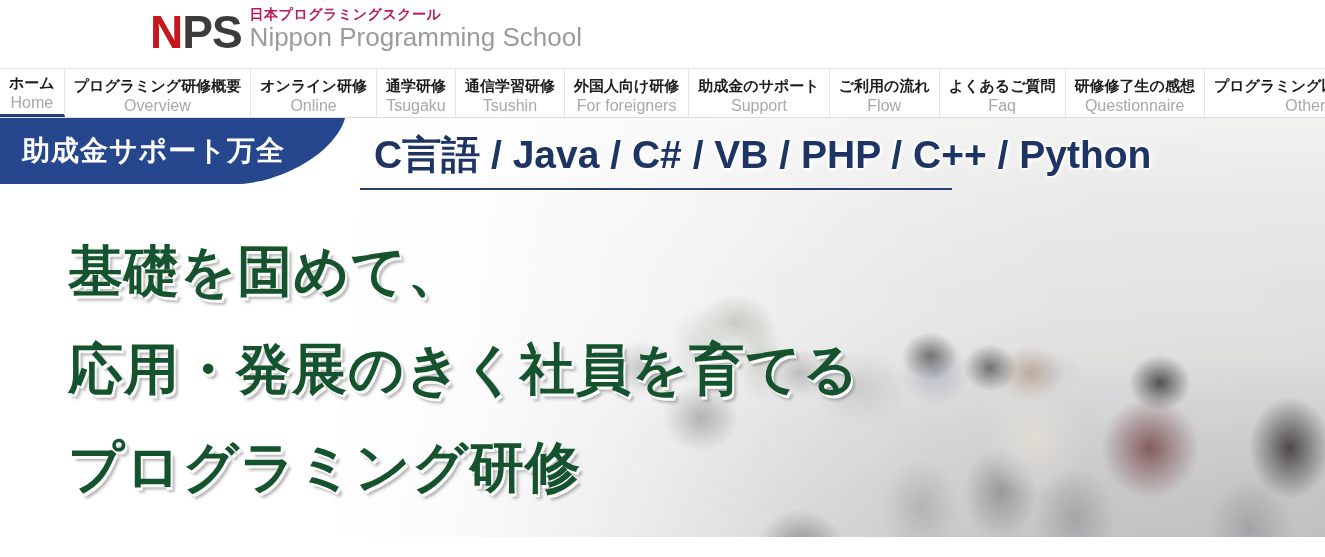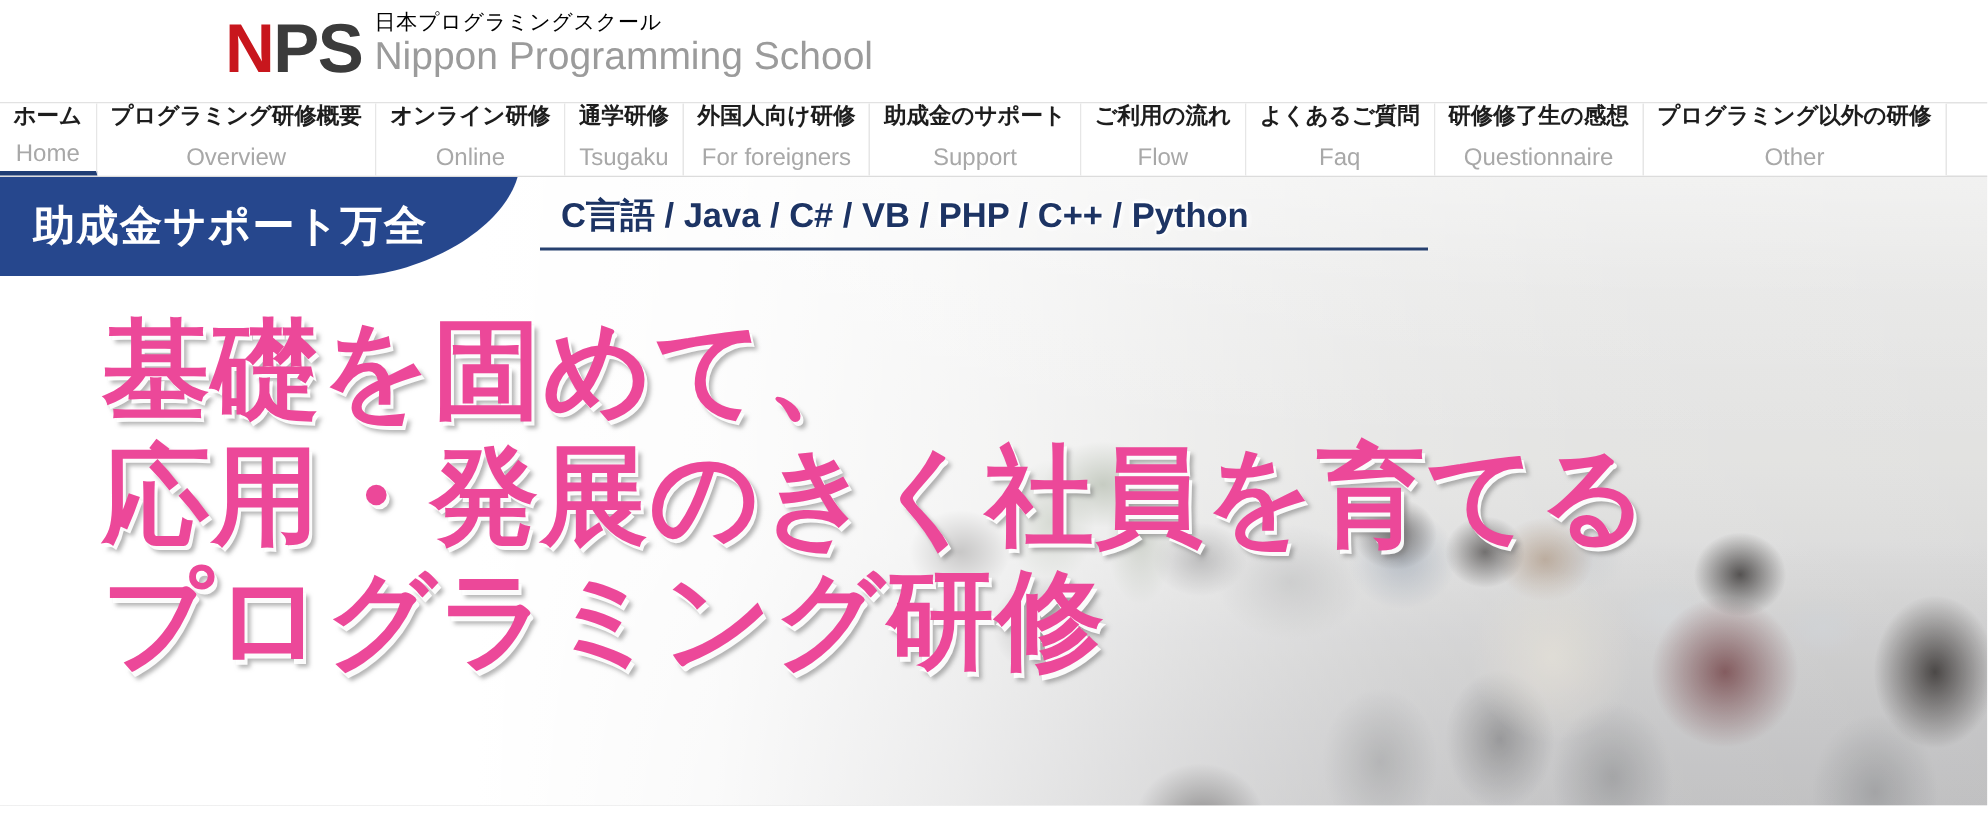--- a/index.html
+++ b/index.html
@@ -31,22 +31,22 @@
     letter-spacing: -1px;
     line-height: 1;
     margin-right: 8px;
     text-align: right;
   }
   .logo-nps .n { color: #c8161d; }
   .logo-nps .ps { color: #3b3b3b; }
   .logo-text { padding-bottom: 2px; }
   .logo-jp {
     font-size: 14px;
-    font-weight: normal;
-    color: #000000;
+    font-weight: bold;
+    color: #be185d;
     letter-spacing: 0.5px;
     line-height: 1.2;
     white-space: nowrap;
   }
   .logo-en {
     font-size: 26px;
     color: #9b9b9b;
     letter-spacing: 0px;
     line-height: 1.15;
     white-space: nowrap;
@@ -59,21 +59,21 @@
     border-top: 1px solid #e2e2e2;
     border-bottom: 1px solid #dcdcdc;
     background: #ffffff;
     box-sizing: border-box;
   }
   .nav-item {
     flex: 0 0 auto;
     display: flex;
     flex-direction: column;
     align-items: center;
-    justify-content: space-between;
+    justify-content: flex-end;
     border-right: 1px solid #e6e6e6;
     box-sizing: border-box;
     padding: 0 9px;
     cursor: pointer;
     background: #ffffff;
   }
   .nav-item:first-child { border-left: none; }
   .nav-item.active {
     border-bottom: 3px solid #1f3d74;
   }
@@ -191,21 +191,21 @@
   }
 
   
   .lang-block {
     position: absolute;
     left: 360px; top: 2px;
     width: 600px;
     z-index: 6;
   }
   .lang-text {
-    font-size: 23px;
+    font-size: 39px;
     font-weight: bold;
     color: #1d3464;
     letter-spacing: 0px;
     white-space: nowrap;
     text-shadow:
       0 0 6px #ffffff, 0 0 6px #ffffff, 0 0 4px #ffffff,
       1px 1px 0 #ffffff, -1px -1px 0 #ffffff;
     padding: 8px 0 6px 14px;
   }
   .lang-rule {
@@ -215,29 +215,30 @@
     box-shadow: 0 0 3px rgba(255,255,255,0.9);
   }
 
   
   .headline {
     position: absolute;
     left: 68px; top: 88px;
     z-index: 6;
   }
   .headline-line {
-    font-size: 72px;
-    font-weight: bold;
-    color: #ec4899;
+    font-size: 55px;
+    font-weight: bold;
+    color: #14532d;
     line-height: 1.16;
     letter-spacing: 1px;
     white-space: nowrap;
     text-shadow:
       2px 3px 0 rgba(255,255,255,0.95),
       4px 5px 3px rgba(120,120,120,0.55);
+    margin-top: 34px;
   }
 </style>
 </head>
 <body>
 
 <div class="header">
   <div class="logo-wrap">
     <div class="logo-nps">
       <span class="n">N</span><span class="ps">PS</span>
     </div>
@@ -257,20 +258,24 @@
       <div class="nav-jp">プログラミング研修概要</div>
       <div class="nav-en">Overview</div>
     </div>
     <div class="nav-item">
       <div class="nav-jp">オンライン研修</div>
       <div class="nav-en">Online</div>
     </div>
     <div class="nav-item">
       <div class="nav-jp">通学研修</div>
       <div class="nav-en">Tsugaku</div>
+    </div>
+    <div class="nav-item">
+      <div class="nav-jp">通信学習研修</div>
+      <div class="nav-en">Tsushin</div>
     </div>
     <div class="nav-item">
       <div class="nav-jp">外国人向け研修</div>
       <div class="nav-en">For foreigners</div>
     </div>
     <div class="nav-item">
       <div class="nav-jp">助成金のサポート</div>
       <div class="nav-en">Support</div>
     </div>
     <div class="nav-item">

